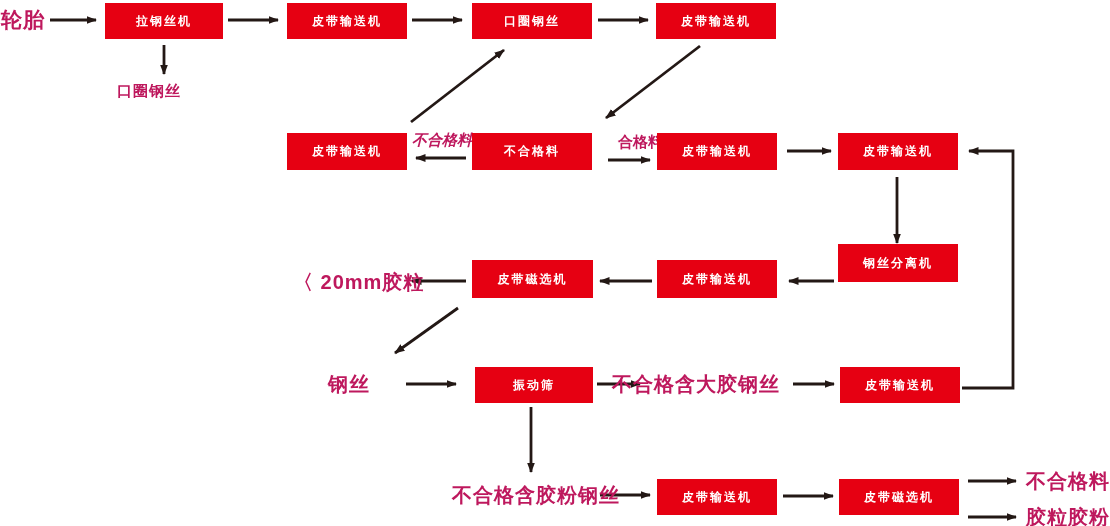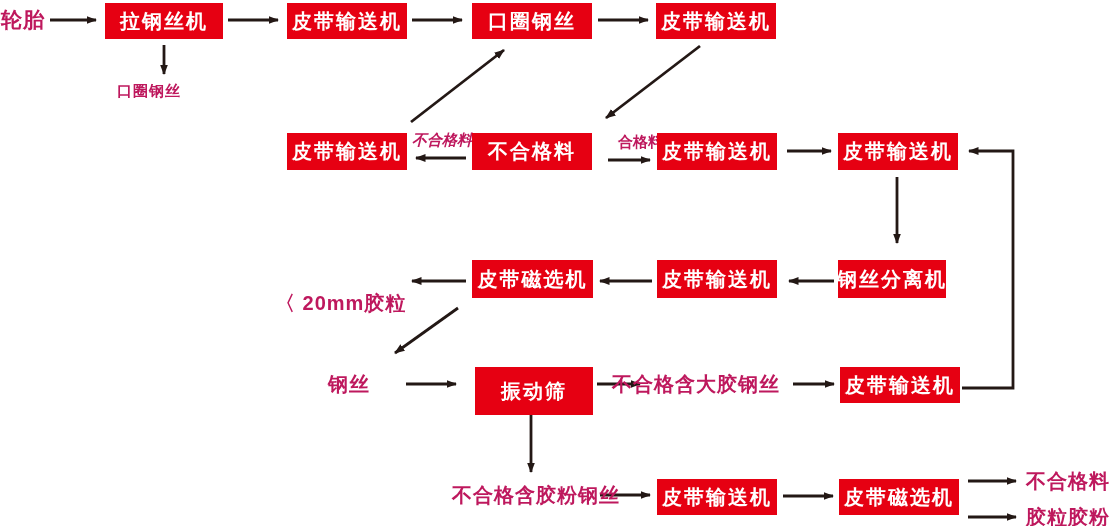--- a/index.html
+++ b/index.html
@@ -12,21 +12,21 @@
     overflow: hidden;
   }
   .wires { position: absolute; left: 0; top: 0; width: 1110px; height: 526px; }
   .box {
     position: absolute;
     background: #e60012;
     color: #ffffff;
     display: flex;
     align-items: center;
     justify-content: center;
-    font-size: 20px;
+    font-size: 12px;
     font-weight: bold;
     letter-spacing: 2px;
     white-space: nowrap;
   }
   .t {
     position: absolute;
     color: #be185d;
     font-size: 20px;
     font-weight: 600;
     line-height: 24px;
@@ -86,27 +86,27 @@
   <div class="box" style="left:656px;top:3px;width:120px;height:36px;">皮带输送机</div>
   <div class="t" style="left:117px;top:79px;font-size:15px;">口圈钢丝</div>
 
   <div class="box" style="left:287px;top:133px;width:120px;height:37px;">皮带输送机</div>
   <div class="t t-sm" style="left:412px;top:131px;font-style:italic;">不合格料</div>
   <div class="box" style="left:472px;top:133px;width:120px;height:37px;">不合格料</div>
   <div class="t t-sm" style="left:618px;top:133px;">合格料</div>
   <div class="box" style="left:657px;top:133px;width:120px;height:37px;">皮带输送机</div>
   <div class="box" style="left:838px;top:133px;width:120px;height:37px;">皮带输送机</div>
 
-  <div class="t" style="left:275px;top:270px;margin-top:21px;">〈 20mm胶粒</div>
+  <div class="t" style="left:293px;top:270px;">〈 20mm胶粒</div>
   <div class="box" style="left:472px;top:260px;width:121px;height:38px;">皮带磁选机</div>
   <div class="box" style="left:657px;top:260px;width:120px;height:38px;">皮带输送机</div>
-  <div class="box" style="left:838px;top:260px;width:108px;height:38px;">钢丝分离机</div>
+  <div class="box" style="left:838px;top:244px;width:120px;height:38px;">钢丝分离机</div>
 
   <div class="t" style="left:328px;top:372px;">钢丝</div>
-  <div class="box" style="left:475px;top:367px;width:118px;height:48px;">振动筛</div>
+  <div class="box" style="left:475px;top:367px;width:118px;height:36px;">振动筛</div>
   <div class="t" style="left:612px;top:372px;">不合格含大胶钢丝</div>
   <div class="box" style="left:840px;top:367px;width:120px;height:36px;">皮带输送机</div>
 
   <div class="t" style="left:452px;top:483px;">不合格含胶粉钢丝</div>
   <div class="box" style="left:657px;top:479px;width:120px;height:36px;">皮带输送机</div>
   <div class="box" style="left:839px;top:479px;width:120px;height:36px;">皮带磁选机</div>
   <div class="t" style="left:1026px;top:469px;">不合格料</div>
   <div class="t" style="left:1026px;top:505px;">胶粒胶粉</div>
 
 </div>

